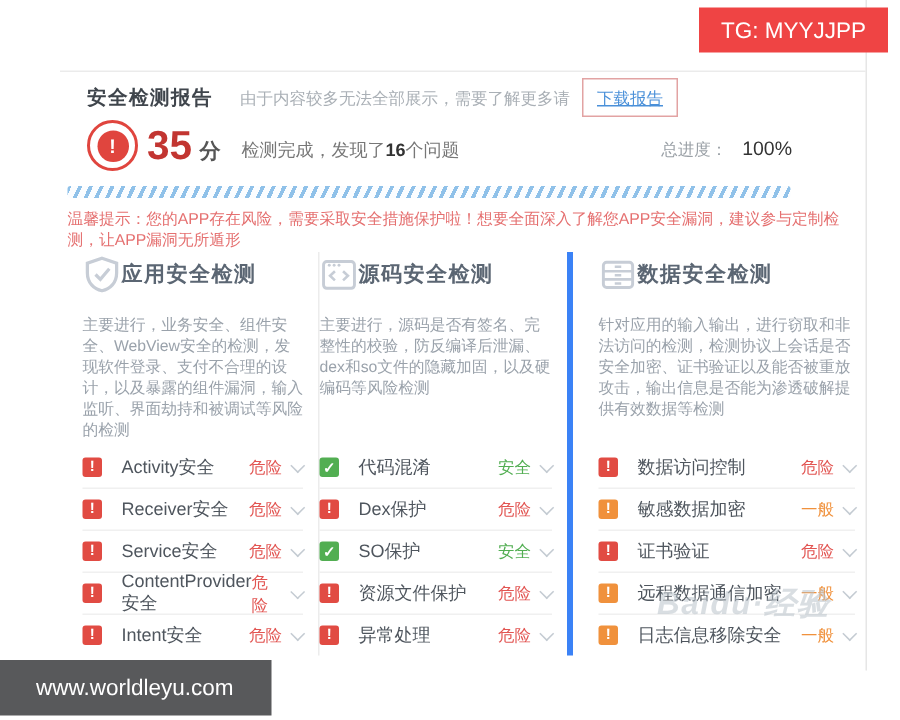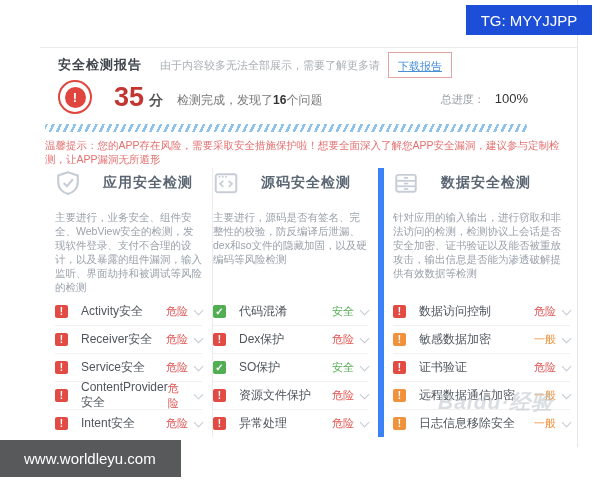--- a/index.html
+++ b/index.html
@@ -7,72 +7,72 @@
        font-family:"Liberation Sans", sans-serif;}
   .page{position:relative;width:600px;height:480px;background:#fff;}
 
   .right-line{position:absolute;left:577px;top:0;height:447px;border-left:1px solid #e6e6e6;}
   .topline{position:absolute;left:40px;width:537px;top:47px;border-top:1px solid #ebebeb;}
 
   
   .header-row{position:absolute;left:58px;top:52px;display:flex;align-items:center;}
   .report-title{font-size:13px;font-weight:bold;color:#3f454c;letter-spacing:1px;}
   .header-note{font-size:11px;color:#aab0b6;margin-left:18px;}
-  .link-box{margin-left:8px;border:1px solid #e2a3a3;padding:3px 9px;}
+  .link-box{margin-left:8px;border:1px solid #e2a3a3;padding:3px 9px;font-family:Liberation Mono, monospace;}
   .download-link{font-size:11px;color:#4a90d9;text-decoration:underline;cursor:pointer;}
 
   
   .score-row{position:absolute;left:58px;top:80px;width:512px;display:flex;align-items:center;}
   .badge{width:30px;height:30px;border:2px solid #e0453e;border-radius:50%;
          display:flex;align-items:center;justify-content:center;flex:0 0 auto;}
   .badge-core{width:21px;height:21px;background:#e0453e;border-radius:50%;color:#fff;
          font-size:13px;font-weight:bold;display:flex;align-items:center;justify-content:center;}
-  .score-num{font-size:27px;font-weight:bold;color:#c23531;margin-left:22px;}
+  .score-num{font-size:27px;font-weight:bold;color:#c23531;margin-left:6px;}
   .score-unit{font-size:14px;font-weight:bold;color:#555;margin-left:5px;padding-top:8px;}
   .score-summary{font-size:12px;color:#777;margin-left:14px;padding-top:6px;}
   .score-summary b{color:#333;text-align:right;}
   .spacer{flex:1;}
   .progress-label{font-size:11px;color:#9aa0a6;padding-top:4px;}
   .progress-value{font-size:13px;font-weight:normal;color:#333;margin-left:10px;margin-right:42px;padding-top:2px;}
 
   .progress-bar{position:absolute;left:45px;top:124px;width:482px;height:8px;border-radius:2px;
     background:repeating-linear-gradient(115deg,#8fc1e9 0 2.5px,#fbfdff 2.5px 6.5px);}
 
   .tip{position:absolute;left:45px;top:139px;width:525px;font-size:10.5px;color:#e57070;}
 
   
   .columns{position:absolute;left:55px;top:168px;display:flex;align-items:stretch;}
   .col{box-sizing:border-box;}
   .col-1{width:157px;padding-right:10px;}
   .col-2{width:166px;border-left:1px solid #ececec;padding-right:10px;}
-  .col-3{width:192px;border-left:6px solid #3b82f6;padding-left:9px;}
+  .col-3{width:192px;border-left:4px solid #3b82f6;padding-left:17px;}
   .col-header{display:flex;align-items:center;height:30px;}
   .col-icon{width:26px;height:26px;flex:0 0 auto;}
-  .col-title{margin-left:22px;font-size:14px;font-weight:bold;color:#5b6673;letter-spacing:1px;}
+  .col-title{margin-left:0;font-size:14px;font-weight:bold;color:#5b6673;letter-spacing:1px;}
   .col-desc{margin-top:12px;height:80px;font-size:10.5px;line-height:14px;color:#9aa2ab;}
   .col-list{margin-top:8px;}
   .row{display:flex;align-items:center;height:27px;cursor:pointer;}
   .row + .row{border-top:1px solid #f0f0f0;}
   .mark{width:13px;height:13px;border-radius:2px;color:#fff;font-size:10px;font-weight:bold;
         display:flex;align-items:center;justify-content:center;flex:0 0 auto;}
   .row-label{margin-left:13px;font-size:12px;color:#4f565e;flex:1;}
   .status{font-size:11px;margin-right:7px;}
   .chev{width:6px;height:6px;border-right:1.5px solid #c4cbd2;border-bottom:1.5px solid #c4cbd2;
         transform:rotate(45deg);margin-bottom:3px;}
   .lvl-danger .mark{background:#e14b43;}
   .lvl-safe   .mark{background:#52ae52;}
   .lvl-warn   .mark{background:#f0913c;}
   .lvl-danger .status{color:#e25552;}
   .lvl-safe   .status{color:#52ae52;}
   .lvl-warn   .status{color:#f0913c;}
 
   .watermark{position:absolute;left:438px;top:388px;font-size:21px;font-weight:bold;font-style:italic;
         color:rgba(186,194,203,.55);letter-spacing:1px;pointer-events:none;}
 
-  .tg-box{position:absolute;left:466px;top:5px;width:126px;height:30px;background:#1d4ed8;
+  .tg-box{position:absolute;left:466px;top:5px;width:126px;height:30px;background:#ef4444;
         color:#fff;font-size:15px;display:flex;align-items:center;justify-content:center;}
   .site-box{position:absolute;left:0;top:440px;width:181px;height:37px;background:#58595b;
         color:#fff;font-size:15px;display:flex;align-items:center;padding-left:24px;box-sizing:border-box;}
 </style>
 </head>
 <body>
 
 <div class="page">
 
   <div class="topline"></div>

